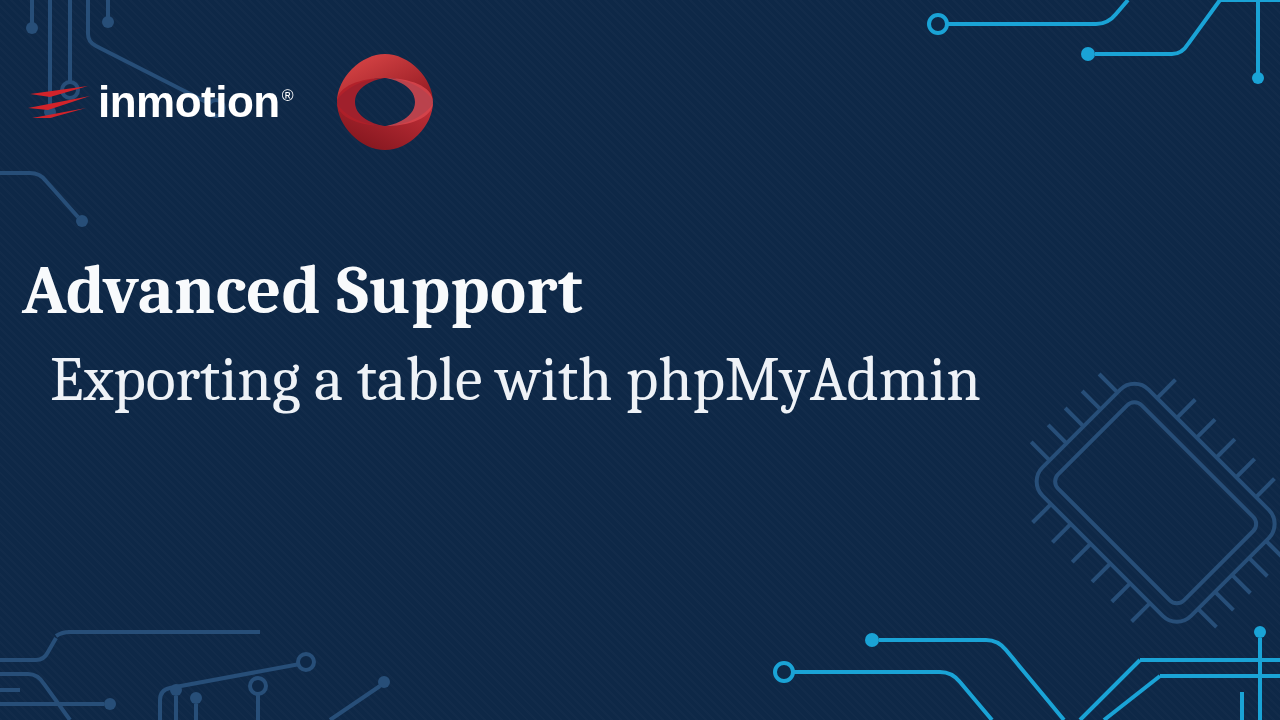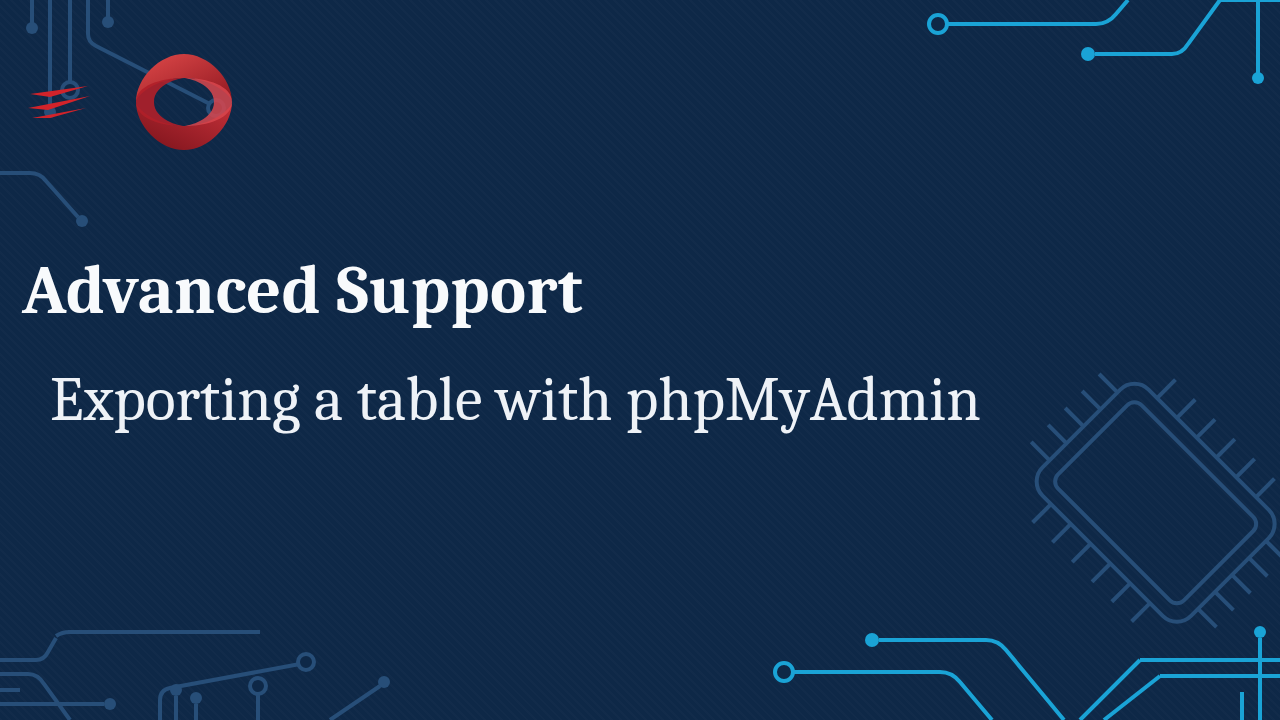--- a/index.html
+++ b/index.html
@@ -72,21 +72,21 @@
     font-size: 68px;
     letter-spacing: 0.5px;
     color: #f8fafc;
   }
   .headline h2 {
     font-family: 'Cambria', 'Georgia', 'Times New Roman', serif;
     font-weight: 400;
     font-size: 62px;
     line-height: 1.3;
     color: #eef2f7;
-    margin-top: 30px;
+    margin-top: 10px;
     padding-left: 28px;
   }
 
 </style>
 </head>
 <body>
 
 <svg class="circuit tl" width="260" height="170" viewBox="0 0 260 170">
   <line x1="32" y1="0" x2="32" y2="24"></line>
   <circle class="dot" cx="32" cy="28" r="6"></circle>
@@ -195,20 +195,23 @@
 <div class="logo-block">
   <div class="logo-text">
     <div class="brand-line">
       <span class="swoosh">
         <svg width="64" height="36" viewBox="0 0 64 36">
           <polygon points="2,10 60,2 22,13" fill="#d2232a"></polygon>
           <polygon points="0,24 62,12 20,26" fill="#d2232a"></polygon>
           <polygon points="4,34 58,24 22,34" fill="#d2232a"></polygon>
         </svg>
       </span>
+      <span class="brand">
+        <span>inmotion</span><span class="reg">®</span>
+      </span>
     </div>
   </div>
 
   <span class="red-badge">
     <svg width="108" height="108" viewBox="0 0 108 108">
       <defs>
         <linearGradient id="g1" x1="0" y1="0" x2="1" y2="1">
           <stop offset="0" stop-color="#e04a4a"></stop>
           <stop offset="1" stop-color="#8f1720"></stop>
         </linearGradient>

